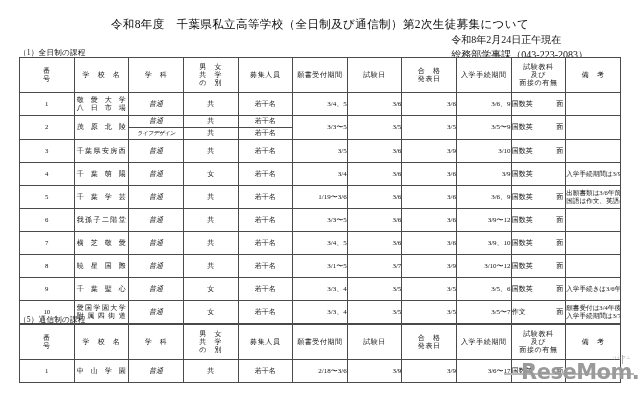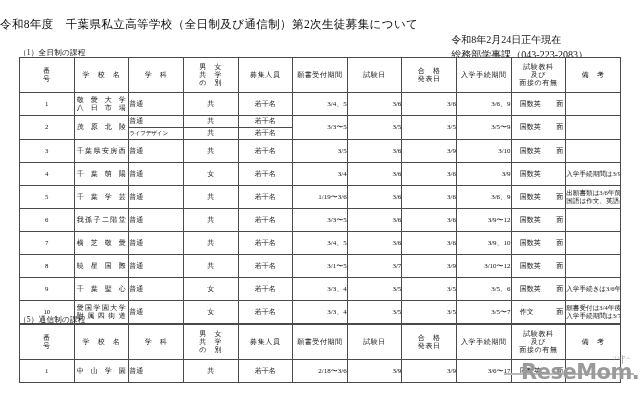--- a/index.html
+++ b/index.html
@@ -19,20 +19,21 @@
   .page {
     position: absolute;
     left: 0; top: 0;
     width: 640px; height: 402px;
     box-sizing: border-box;
   }
   .doc-title {
     position: absolute;
     left: 0; top: 17px;
     width: 640px;
+    text-align: center;
     font-size: 11.5px;
     letter-spacing: 0.4px;
     font-weight: normal;
     color: #0d0d0d;
   }
   .meta-block {
     position: absolute;
     right: 52px; top: 33px;
     text-align: left;
     font-size: 10px;
@@ -74,39 +75,38 @@
     text-align: center;
     height: 34px;
     font-size: 7px;
     letter-spacing: 0.6px;
   }
   th .stack { display: block; }
   th .stack span { display: block; }
 
   td.c-num   { text-align: center; width: 19px; font-size: 6.8px; }
   td.c-school{ text-align: left;   width: 92px; padding-left: 2px; letter-spacing: 0.5px;}
-  td.c-dept  { text-align: left; width: 50px; }
+  td.c-dept  { text-align: center; width: 50px; font-style: italic; }
   td.c-coed  { text-align: center; width: 22px; }
   td.c-cap   { text-align: center; width: 46px; }
   td.c-apply { text-align: right;  width: 52px; padding-right: 3px; }
   td.c-exam  { text-align: right;  width: 40px; padding-right: 3px; }
   td.c-result{ text-align: right;  width: 38px; padding-right: 3px; }
   td.c-proc  { text-align: right;  width: 58px; padding-right: 3px; margin-top: 20px; }
   td.c-subj  { text-align: left;   width: 66px; padding-left: 2px; position: relative;}
   td.c-note  { text-align: left;   padding-left: 3px; }
 
   td.row-h { height: 22px; }
   td.row-h-split { height: 11px; }
 
   .subj-wrap {
     display: flex;
     justify-content: space-between;
     align-items: center;
     padding-right: 2px;
-    margin-left: 8px;
   }
   .subj-name { white-space: nowrap; }
   .subj-intv { white-space: nowrap; }
 
   .school-name {
     display: flex;
     justify-content: space-between;
     width: 100%;
     box-sizing: border-box;
     padding: 0 2px;

